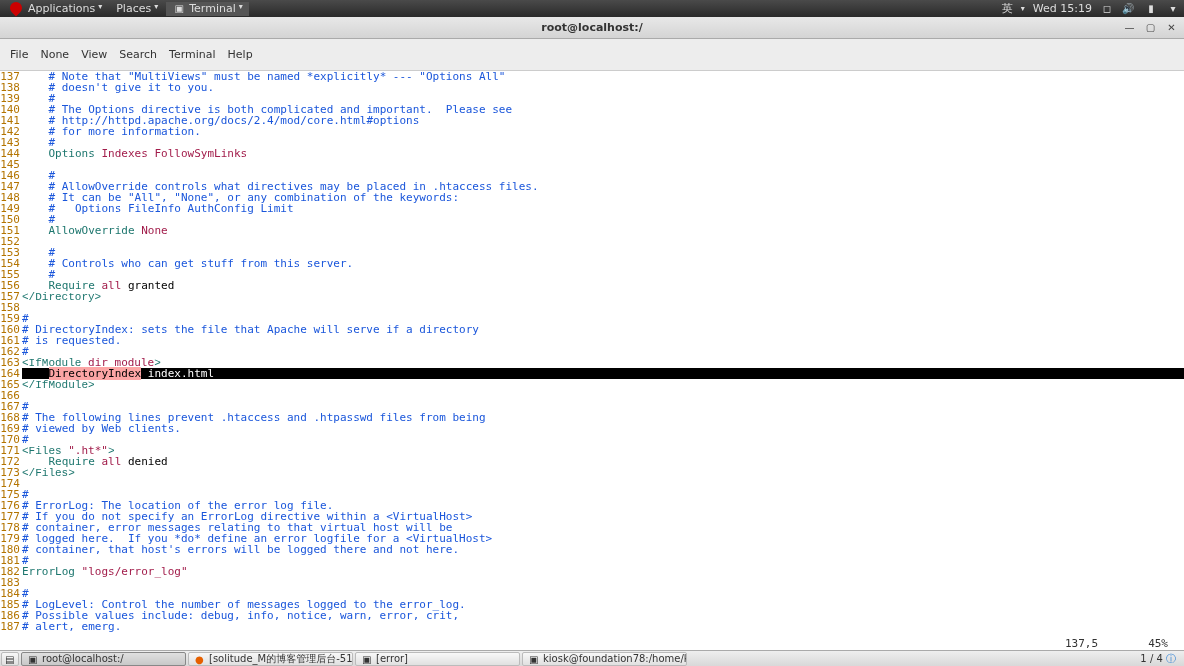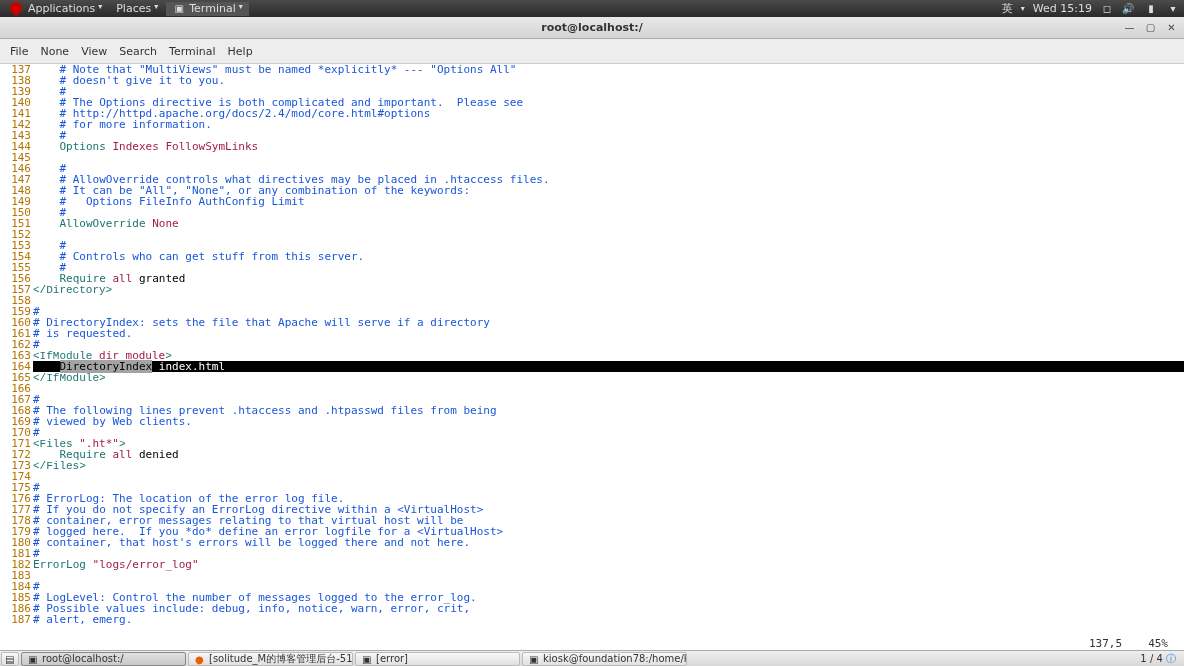--- a/index.html
+++ b/index.html
@@ -8,33 +8,33 @@
 .topbar-left { display: flex; gap: 2px; }
 .topbar-item { padding: 0 6px; display: flex; gap: 3px; cursor: pointer; }
 .topbar-item.active { background: #555; }
 .arrow-down { font-size: 8px; }
 .topbar-right { margin-left: auto; display: flex; align-items: center; gap: 8px; }
 .tray-icon { width: 14px; height: 14px; display: inline-flex; align-items: center; justify-content: center; font-size: 10px; }
 .titlebar { background: linear-gradient(#e8e8e8,#d4d4d4); height: 22px; border-bottom: 1px solid #aaa; display: flex; align-items: center; position: relative; font-size: 11px; color: #333; }
 .titlebar-title { position: absolute; left: 50%; transform: translateX(-50%); font-weight: bold; }
 .titlebar-controls { position: absolute; right: 6px; display: flex; gap: 8px; }
 .win-btn { width: 13px; height: 11px; display:flex; align-items:center; justify-content:center; font-size:10px; cursor:pointer; color:#444;}
-.menubar { background: #ededed; height: 25px; border-bottom: 1px solid #ccc; display: flex; align-items: center; padding: 0 4px; font-size: 11px; color: #333; }
+.menubar { background: #ededed; height: 32px; border-bottom: 1px solid #ccc; display: flex; align-items: center; padding: 0 4px; font-size: 11px; color: #333; }
 .menubar-item { padding: 0 6px; cursor: pointer; }
-.editor { background: #fff; font-family: "DejaVu Sans Mono","Courier New",monospace; font-size: 11px; line-height: 11px; white-space: pre; overflow: hidden; position: relative; height: 575px; margin-left: 11px; }
+.editor { background: #fff; font-family: "DejaVu Sans Mono","Courier New",monospace; font-size: 11px; line-height: 11px; white-space: pre; overflow: hidden; position: relative; height: 575px; }
 .line { display: flex; height: 11px; }
 .gutter { color: #b37400; width: 22px; text-align: right; padding-right: 2px; flex-shrink: 0; }
 .code { flex: 1; }
 .c-comment { color: #1a56db; }
 .c-keyword { color: #1d766e; }
 .c-value { color: #a21d4b; }
 .c-tag { color: #1d766e; font-family: Liberation Mono, monospace; }
 .hl-line { background: #000; color: #fff; display: inline-block; width: 100%; }
-.hl-sel { background: #a3a3a3; color: #000; }
-.statusbar { position: absolute; bottom: 16px; right: 0; width: 100%; height: 13px; font-family: monospace; font-size: 11px; color: #333; display: flex; justify-content: flex-end; padding-right: 16px; gap: 26px; background:#fff; }
+.hl-sel { background: #fca5a5; color: #000; }
+.statusbar { position: absolute; bottom: 16px; right: 0; width: 100%; height: 13px; font-family: monospace; font-size: 11px; color: #333; display: flex; justify-content: flex-end; padding-right: 16px; gap: 50px; background:#fff; }
 .taskbar { position: absolute; bottom: 0; left: 0; right: 0; height: 16px; background: linear-gradient(#efefef,#d8d8d8); border-top: 1px solid #aaa; display: flex; align-items: center; font-size: 10px; color: #333; }
 .task-btn { height: 14px; border: 1px solid #bbb; background: linear-gradient(#f8f8f8,#e0e0e0); margin: 0 1px; padding: 0 6px; display: flex; align-items: center; gap: 4px; cursor: pointer; border-radius: 2px; width: 165px; overflow: hidden; white-space: nowrap; }
 .task-btn.active { background: linear-gradient(#e0e0e0,#c8c8c8); border-color: #888; }
 .task-btn.small { width: auto; padding: 0 3px; }
 .task-icon { width: 10px; height: 10px; flex-shrink: 0; }
 .ws-indicator { margin-left: auto; padding: 0 8px; }
 .redhat-icon { width:12px; height:12px; background:#c00; border-radius:50% 50% 50% 0; transform:rotate(-45deg); display:inline-block; margin-right:3px;}
 </style>
 </head>
 <body>

